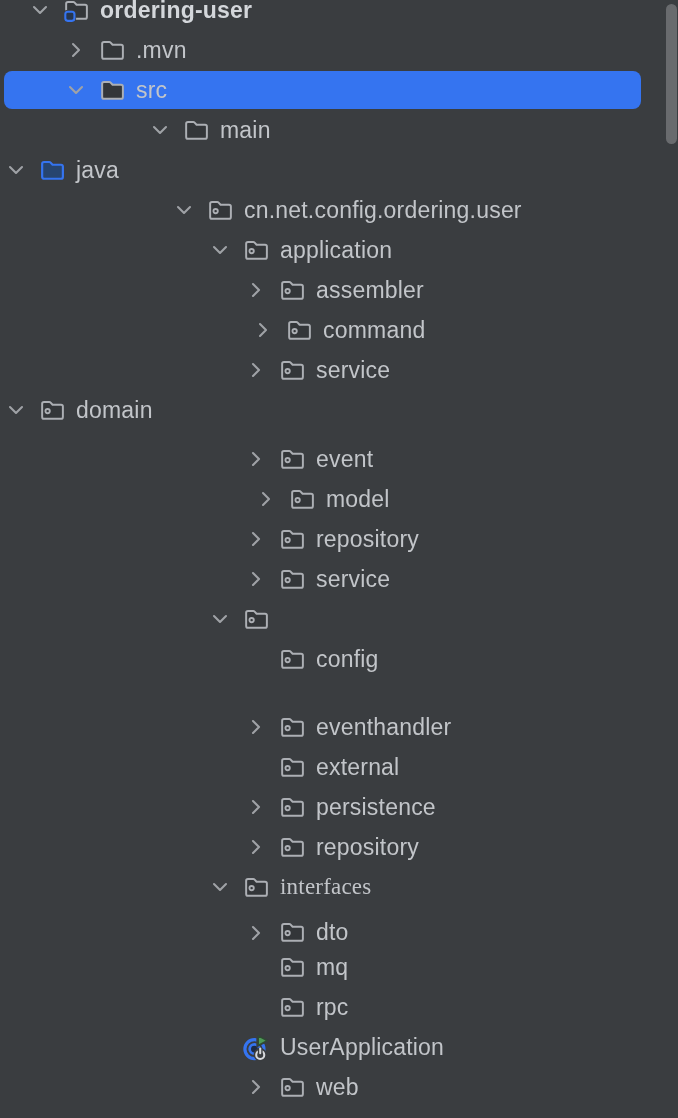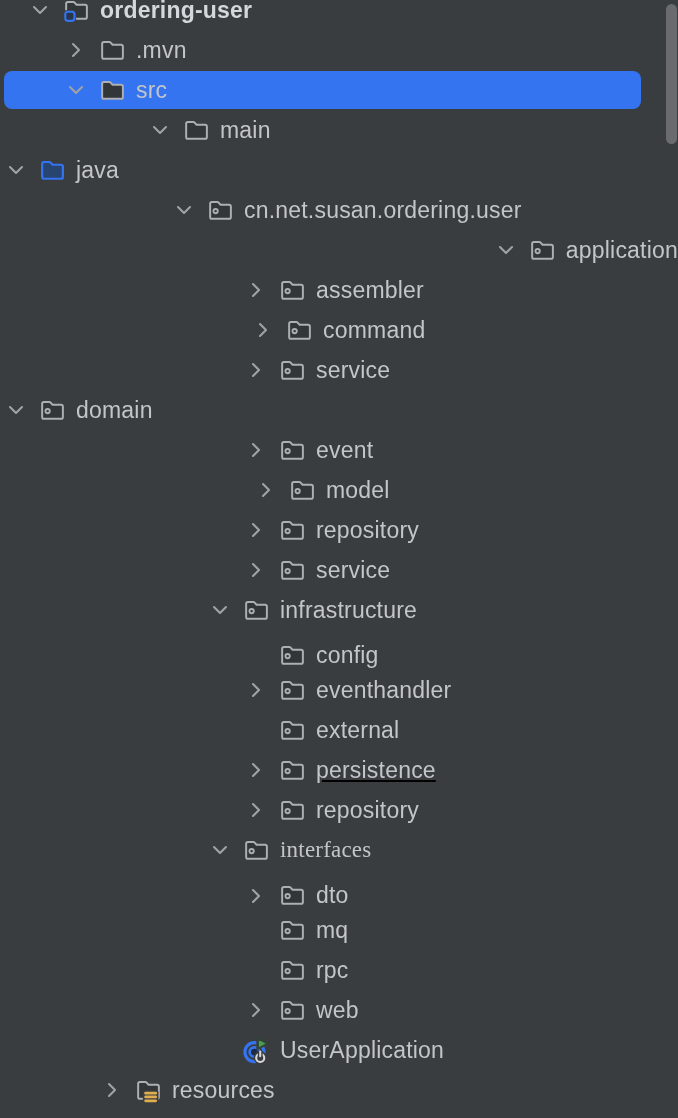--- a/index.html
+++ b/index.html
@@ -161,24 +161,24 @@
           <svg width="26" height="26" viewBox="0 0 26 26">
             <polyline points="7,10 13,16 19,10" style="fill:none;stroke:#9FA2A6;stroke-width:2.1;stroke-linecap:round;stroke-linejoin:round"></polyline>
           </svg>
         </span>
         <span class="icon">
           <svg width="29" height="29" viewBox="0 0 28 28">
             <path d="M4 7.6 C4 6.6 4.8 5.8 5.8 5.8 h5 c0.52 0 1.02 0.22 1.37 0.6 l1.9 2.05 h8.15 c1 0 1.8 0.8 1.8 1.8 v9.95 c0 1 -0.8 1.8 -1.8 1.8 h-16.4 c-1 0 -1.8 -0.8 -1.8 -1.8 Z" style="fill:#333639;stroke:#ACAFB4;stroke-width:1.9;stroke-linejoin:round"></path>
             <circle cx="9.3" cy="14.6" r="2.1" style="fill:none;stroke:#ACAFB4;stroke-width:1.8"></circle>
           </svg>
         </span>
-        <span class="label">cn.net.susan.ordering.user</span>
-      </div>
-    </div>
-    <div class="row" style="padding-left: 204px; justify-content: flex-end;">
+        <span class="label">cn.net.config.ordering.user</span>
+      </div>
+    </div>
+    <div class="row" style="padding-left: 204px;">
       <div class="row-content">
         <span class="chevron">
           <svg width="26" height="26" viewBox="0 0 26 26">
             <polyline points="7,10 13,16 19,10" style="fill:none;stroke:#9FA2A6;stroke-width:2.1;stroke-linecap:round;stroke-linejoin:round"></polyline>
           </svg>
         </span>
         <span class="icon">
           <svg width="29" height="29" viewBox="0 0 28 28">
             <path d="M4 7.6 C4 6.6 4.8 5.8 5.8 5.8 h5 c0.52 0 1.02 0.22 1.37 0.6 l1.9 2.05 h8.15 c1 0 1.8 0.8 1.8 1.8 v9.95 c0 1 -0.8 1.8 -1.8 1.8 h-16.4 c-1 0 -1.8 -0.8 -1.8 -1.8 Z" style="fill:#333639;stroke:#ACAFB4;stroke-width:1.9;stroke-linejoin:round"></path>
             <circle cx="9.3" cy="14.6" r="2.1" style="fill:none;stroke:#ACAFB4;stroke-width:1.8"></circle>
@@ -244,21 +244,21 @@
         </span>
         <span class="icon">
           <svg width="29" height="29" viewBox="0 0 28 28">
             <path d="M4 7.6 C4 6.6 4.8 5.8 5.8 5.8 h5 c0.52 0 1.02 0.22 1.37 0.6 l1.9 2.05 h8.15 c1 0 1.8 0.8 1.8 1.8 v9.95 c0 1 -0.8 1.8 -1.8 1.8 h-16.4 c-1 0 -1.8 -0.8 -1.8 -1.8 Z" style="fill:#333639;stroke:#ACAFB4;stroke-width:1.9;stroke-linejoin:round"></path>
             <circle cx="9.3" cy="14.6" r="2.1" style="fill:none;stroke:#ACAFB4;stroke-width:1.8"></circle>
           </svg>
         </span>
         <span class="label">domain</span>
       </div>
     </div>
-    <div class="row" style="padding-left: 240px;">
+    <div class="row" style="padding-left: 240px; margin-top: 9px;">
       <div class="row-content">
         <span class="chevron">
           <svg width="26" height="26" viewBox="0 0 26 26">
             <polyline points="10,7 16,13 10,19" style="fill:none;stroke:#9FA2A6;stroke-width:2.1;stroke-linecap:round;stroke-linejoin:round"></polyline>
           </svg>
         </span>
         <span class="icon">
           <svg width="29" height="29" viewBox="0 0 28 28">
             <path d="M4 7.6 C4 6.6 4.8 5.8 5.8 5.8 h5 c0.52 0 1.02 0.22 1.37 0.6 l1.9 2.05 h8.15 c1 0 1.8 0.8 1.8 1.8 v9.95 c0 1 -0.8 1.8 -1.8 1.8 h-16.4 c-1 0 -1.8 -0.8 -1.8 -1.8 Z" style="fill:#333639;stroke:#ACAFB4;stroke-width:1.9;stroke-linejoin:round"></path>
             <circle cx="9.3" cy="14.6" r="2.1" style="fill:none;stroke:#ACAFB4;stroke-width:1.8"></circle>
@@ -321,185 +321,184 @@
           <svg width="26" height="26" viewBox="0 0 26 26">
             <polyline points="7,10 13,16 19,10" style="fill:none;stroke:#9FA2A6;stroke-width:2.1;stroke-linecap:round;stroke-linejoin:round"></polyline>
           </svg>
         </span>
         <span class="icon">
           <svg width="29" height="29" viewBox="0 0 28 28">
             <path d="M4 7.6 C4 6.6 4.8 5.8 5.8 5.8 h5 c0.52 0 1.02 0.22 1.37 0.6 l1.9 2.05 h8.15 c1 0 1.8 0.8 1.8 1.8 v9.95 c0 1 -0.8 1.8 -1.8 1.8 h-16.4 c-1 0 -1.8 -0.8 -1.8 -1.8 Z" style="fill:#333639;stroke:#ACAFB4;stroke-width:1.9;stroke-linejoin:round"></path>
             <circle cx="9.3" cy="14.6" r="2.1" style="fill:none;stroke:#ACAFB4;stroke-width:1.8"></circle>
           </svg>
         </span>
-        <span class="label">infrastructure</span>
+      </div>
+    </div>
+    <div class="row" style="padding-left: 240px;">
+      <div class="row-content">
+        <span class="chevron"></span>
+        <span class="icon">
+          <svg width="29" height="29" viewBox="0 0 28 28">
+            <path d="M4 7.6 C4 6.6 4.8 5.8 5.8 5.8 h5 c0.52 0 1.02 0.22 1.37 0.6 l1.9 2.05 h8.15 c1 0 1.8 0.8 1.8 1.8 v9.95 c0 1 -0.8 1.8 -1.8 1.8 h-16.4 c-1 0 -1.8 -0.8 -1.8 -1.8 Z" style="fill:#333639;stroke:#ACAFB4;stroke-width:1.9;stroke-linejoin:round"></path>
+            <circle cx="9.3" cy="14.6" r="2.1" style="fill:none;stroke:#ACAFB4;stroke-width:1.8"></circle>
+          </svg>
+        </span>
+        <span class="label">config</span>
+      </div>
+    </div>
+    <div class="row" style="padding-left: 240px; margin-top: 28px;">
+      <div class="row-content">
+        <span class="chevron">
+          <svg width="26" height="26" viewBox="0 0 26 26">
+            <polyline points="10,7 16,13 10,19" style="fill:none;stroke:#9FA2A6;stroke-width:2.1;stroke-linecap:round;stroke-linejoin:round"></polyline>
+          </svg>
+        </span>
+        <span class="icon">
+          <svg width="29" height="29" viewBox="0 0 28 28">
+            <path d="M4 7.6 C4 6.6 4.8 5.8 5.8 5.8 h5 c0.52 0 1.02 0.22 1.37 0.6 l1.9 2.05 h8.15 c1 0 1.8 0.8 1.8 1.8 v9.95 c0 1 -0.8 1.8 -1.8 1.8 h-16.4 c-1 0 -1.8 -0.8 -1.8 -1.8 Z" style="fill:#333639;stroke:#ACAFB4;stroke-width:1.9;stroke-linejoin:round"></path>
+            <circle cx="9.3" cy="14.6" r="2.1" style="fill:none;stroke:#ACAFB4;stroke-width:1.8"></circle>
+          </svg>
+        </span>
+        <span class="label">eventhandler</span>
+      </div>
+    </div>
+    <div class="row" style="padding-left: 240px;">
+      <div class="row-content">
+        <span class="chevron"></span>
+        <span class="icon">
+          <svg width="29" height="29" viewBox="0 0 28 28">
+            <path d="M4 7.6 C4 6.6 4.8 5.8 5.8 5.8 h5 c0.52 0 1.02 0.22 1.37 0.6 l1.9 2.05 h8.15 c1 0 1.8 0.8 1.8 1.8 v9.95 c0 1 -0.8 1.8 -1.8 1.8 h-16.4 c-1 0 -1.8 -0.8 -1.8 -1.8 Z" style="fill:#333639;stroke:#ACAFB4;stroke-width:1.9;stroke-linejoin:round"></path>
+            <circle cx="9.3" cy="14.6" r="2.1" style="fill:none;stroke:#ACAFB4;stroke-width:1.8"></circle>
+          </svg>
+        </span>
+        <span class="label">external</span>
+      </div>
+    </div>
+    <div class="row" style="padding-left: 240px;">
+      <div class="row-content">
+        <span class="chevron">
+          <svg width="26" height="26" viewBox="0 0 26 26">
+            <polyline points="10,7 16,13 10,19" style="fill:none;stroke:#9FA2A6;stroke-width:2.1;stroke-linecap:round;stroke-linejoin:round"></polyline>
+          </svg>
+        </span>
+        <span class="icon">
+          <svg width="29" height="29" viewBox="0 0 28 28">
+            <path d="M4 7.6 C4 6.6 4.8 5.8 5.8 5.8 h5 c0.52 0 1.02 0.22 1.37 0.6 l1.9 2.05 h8.15 c1 0 1.8 0.8 1.8 1.8 v9.95 c0 1 -0.8 1.8 -1.8 1.8 h-16.4 c-1 0 -1.8 -0.8 -1.8 -1.8 Z" style="fill:#333639;stroke:#ACAFB4;stroke-width:1.9;stroke-linejoin:round"></path>
+            <circle cx="9.3" cy="14.6" r="2.1" style="fill:none;stroke:#ACAFB4;stroke-width:1.8"></circle>
+          </svg>
+        </span>
+        <span class="label">persistence</span>
+      </div>
+    </div>
+    <div class="row" style="padding-left: 240px;">
+      <div class="row-content">
+        <span class="chevron">
+          <svg width="26" height="26" viewBox="0 0 26 26">
+            <polyline points="10,7 16,13 10,19" style="fill:none;stroke:#9FA2A6;stroke-width:2.1;stroke-linecap:round;stroke-linejoin:round"></polyline>
+          </svg>
+        </span>
+        <span class="icon">
+          <svg width="29" height="29" viewBox="0 0 28 28">
+            <path d="M4 7.6 C4 6.6 4.8 5.8 5.8 5.8 h5 c0.52 0 1.02 0.22 1.37 0.6 l1.9 2.05 h8.15 c1 0 1.8 0.8 1.8 1.8 v9.95 c0 1 -0.8 1.8 -1.8 1.8 h-16.4 c-1 0 -1.8 -0.8 -1.8 -1.8 Z" style="fill:#333639;stroke:#ACAFB4;stroke-width:1.9;stroke-linejoin:round"></path>
+            <circle cx="9.3" cy="14.6" r="2.1" style="fill:none;stroke:#ACAFB4;stroke-width:1.8"></circle>
+          </svg>
+        </span>
+        <span class="label">repository</span>
+      </div>
+    </div>
+    <div class="row" style="padding-left: 204px; font-family: Liberation Serif, serif;">
+      <div class="row-content">
+        <span class="chevron">
+          <svg width="26" height="26" viewBox="0 0 26 26">
+            <polyline points="7,10 13,16 19,10" style="fill:none;stroke:#9FA2A6;stroke-width:2.1;stroke-linecap:round;stroke-linejoin:round"></polyline>
+          </svg>
+        </span>
+        <span class="icon">
+          <svg width="29" height="29" viewBox="0 0 28 28">
+            <path d="M4 7.6 C4 6.6 4.8 5.8 5.8 5.8 h5 c0.52 0 1.02 0.22 1.37 0.6 l1.9 2.05 h8.15 c1 0 1.8 0.8 1.8 1.8 v9.95 c0 1 -0.8 1.8 -1.8 1.8 h-16.4 c-1 0 -1.8 -0.8 -1.8 -1.8 Z" style="fill:#333639;stroke:#ACAFB4;stroke-width:1.9;stroke-linejoin:round"></path>
+            <circle cx="9.3" cy="14.6" r="2.1" style="fill:none;stroke:#ACAFB4;stroke-width:1.8"></circle>
+          </svg>
+        </span>
+        <span class="label">interfaces</span>
       </div>
     </div>
     <div class="row" style="padding-left: 240px; align-items: flex-end;">
       <div class="row-content">
+        <span class="chevron">
+          <svg width="26" height="26" viewBox="0 0 26 26">
+            <polyline points="10,7 16,13 10,19" style="fill:none;stroke:#9FA2A6;stroke-width:2.1;stroke-linecap:round;stroke-linejoin:round"></polyline>
+          </svg>
+        </span>
+        <span class="icon">
+          <svg width="29" height="29" viewBox="0 0 28 28">
+            <path d="M4 7.6 C4 6.6 4.8 5.8 5.8 5.8 h5 c0.52 0 1.02 0.22 1.37 0.6 l1.9 2.05 h8.15 c1 0 1.8 0.8 1.8 1.8 v9.95 c0 1 -0.8 1.8 -1.8 1.8 h-16.4 c-1 0 -1.8 -0.8 -1.8 -1.8 Z" style="fill:#333639;stroke:#ACAFB4;stroke-width:1.9;stroke-linejoin:round"></path>
+            <circle cx="9.3" cy="14.6" r="2.1" style="fill:none;stroke:#ACAFB4;stroke-width:1.8"></circle>
+          </svg>
+        </span>
+        <span class="label">dto</span>
+      </div>
+    </div>
+    <div class="row" style="padding-left: 240px;">
+      <div class="row-content">
         <span class="chevron"></span>
         <span class="icon">
           <svg width="29" height="29" viewBox="0 0 28 28">
             <path d="M4 7.6 C4 6.6 4.8 5.8 5.8 5.8 h5 c0.52 0 1.02 0.22 1.37 0.6 l1.9 2.05 h8.15 c1 0 1.8 0.8 1.8 1.8 v9.95 c0 1 -0.8 1.8 -1.8 1.8 h-16.4 c-1 0 -1.8 -0.8 -1.8 -1.8 Z" style="fill:#333639;stroke:#ACAFB4;stroke-width:1.9;stroke-linejoin:round"></path>
             <circle cx="9.3" cy="14.6" r="2.1" style="fill:none;stroke:#ACAFB4;stroke-width:1.8"></circle>
           </svg>
         </span>
-        <span class="label">config</span>
-      </div>
-    </div>
-    <div class="row" style="padding-left: 240px;">
-      <div class="row-content">
-        <span class="chevron">
-          <svg width="26" height="26" viewBox="0 0 26 26">
-            <polyline points="10,7 16,13 10,19" style="fill:none;stroke:#9FA2A6;stroke-width:2.1;stroke-linecap:round;stroke-linejoin:round"></polyline>
-          </svg>
-        </span>
-        <span class="icon">
-          <svg width="29" height="29" viewBox="0 0 28 28">
-            <path d="M4 7.6 C4 6.6 4.8 5.8 5.8 5.8 h5 c0.52 0 1.02 0.22 1.37 0.6 l1.9 2.05 h8.15 c1 0 1.8 0.8 1.8 1.8 v9.95 c0 1 -0.8 1.8 -1.8 1.8 h-16.4 c-1 0 -1.8 -0.8 -1.8 -1.8 Z" style="fill:#333639;stroke:#ACAFB4;stroke-width:1.9;stroke-linejoin:round"></path>
-            <circle cx="9.3" cy="14.6" r="2.1" style="fill:none;stroke:#ACAFB4;stroke-width:1.8"></circle>
-          </svg>
-        </span>
-        <span class="label">eventhandler</span>
+        <span class="label">mq</span>
       </div>
     </div>
     <div class="row" style="padding-left: 240px;">
       <div class="row-content">
         <span class="chevron"></span>
         <span class="icon">
           <svg width="29" height="29" viewBox="0 0 28 28">
             <path d="M4 7.6 C4 6.6 4.8 5.8 5.8 5.8 h5 c0.52 0 1.02 0.22 1.37 0.6 l1.9 2.05 h8.15 c1 0 1.8 0.8 1.8 1.8 v9.95 c0 1 -0.8 1.8 -1.8 1.8 h-16.4 c-1 0 -1.8 -0.8 -1.8 -1.8 Z" style="fill:#333639;stroke:#ACAFB4;stroke-width:1.9;stroke-linejoin:round"></path>
             <circle cx="9.3" cy="14.6" r="2.1" style="fill:none;stroke:#ACAFB4;stroke-width:1.8"></circle>
           </svg>
         </span>
-        <span class="label">external</span>
-      </div>
-    </div>
-    <div class="row" style="padding-left: 240px; text-decoration: underline;">
-      <div class="row-content">
-        <span class="chevron">
-          <svg width="26" height="26" viewBox="0 0 26 26">
-            <polyline points="10,7 16,13 10,19" style="fill:none;stroke:#9FA2A6;stroke-width:2.1;stroke-linecap:round;stroke-linejoin:round"></polyline>
-          </svg>
-        </span>
-        <span class="icon">
-          <svg width="29" height="29" viewBox="0 0 28 28">
-            <path d="M4 7.6 C4 6.6 4.8 5.8 5.8 5.8 h5 c0.52 0 1.02 0.22 1.37 0.6 l1.9 2.05 h8.15 c1 0 1.8 0.8 1.8 1.8 v9.95 c0 1 -0.8 1.8 -1.8 1.8 h-16.4 c-1 0 -1.8 -0.8 -1.8 -1.8 Z" style="fill:#333639;stroke:#ACAFB4;stroke-width:1.9;stroke-linejoin:round"></path>
-            <circle cx="9.3" cy="14.6" r="2.1" style="fill:none;stroke:#ACAFB4;stroke-width:1.8"></circle>
-          </svg>
-        </span>
-        <span class="label">persistence</span>
-      </div>
-    </div>
-    <div class="row" style="padding-left: 240px;">
-      <div class="row-content">
-        <span class="chevron">
-          <svg width="26" height="26" viewBox="0 0 26 26">
-            <polyline points="10,7 16,13 10,19" style="fill:none;stroke:#9FA2A6;stroke-width:2.1;stroke-linecap:round;stroke-linejoin:round"></polyline>
-          </svg>
-        </span>
-        <span class="icon">
-          <svg width="29" height="29" viewBox="0 0 28 28">
-            <path d="M4 7.6 C4 6.6 4.8 5.8 5.8 5.8 h5 c0.52 0 1.02 0.22 1.37 0.6 l1.9 2.05 h8.15 c1 0 1.8 0.8 1.8 1.8 v9.95 c0 1 -0.8 1.8 -1.8 1.8 h-16.4 c-1 0 -1.8 -0.8 -1.8 -1.8 Z" style="fill:#333639;stroke:#ACAFB4;stroke-width:1.9;stroke-linejoin:round"></path>
-            <circle cx="9.3" cy="14.6" r="2.1" style="fill:none;stroke:#ACAFB4;stroke-width:1.8"></circle>
-          </svg>
-        </span>
-        <span class="label">repository</span>
-      </div>
-    </div>
-    <div class="row" style="padding-left: 204px; font-family: Liberation Serif, serif;">
-      <div class="row-content">
-        <span class="chevron">
-          <svg width="26" height="26" viewBox="0 0 26 26">
-            <polyline points="7,10 13,16 19,10" style="fill:none;stroke:#9FA2A6;stroke-width:2.1;stroke-linecap:round;stroke-linejoin:round"></polyline>
-          </svg>
-        </span>
-        <span class="icon">
-          <svg width="29" height="29" viewBox="0 0 28 28">
-            <path d="M4 7.6 C4 6.6 4.8 5.8 5.8 5.8 h5 c0.52 0 1.02 0.22 1.37 0.6 l1.9 2.05 h8.15 c1 0 1.8 0.8 1.8 1.8 v9.95 c0 1 -0.8 1.8 -1.8 1.8 h-16.4 c-1 0 -1.8 -0.8 -1.8 -1.8 Z" style="fill:#333639;stroke:#ACAFB4;stroke-width:1.9;stroke-linejoin:round"></path>
-            <circle cx="9.3" cy="14.6" r="2.1" style="fill:none;stroke:#ACAFB4;stroke-width:1.8"></circle>
-          </svg>
-        </span>
-        <span class="label">interfaces</span>
-      </div>
-    </div>
-    <div class="row" style="padding-left: 240px; align-items: flex-end;">
-      <div class="row-content">
-        <span class="chevron">
-          <svg width="26" height="26" viewBox="0 0 26 26">
-            <polyline points="10,7 16,13 10,19" style="fill:none;stroke:#9FA2A6;stroke-width:2.1;stroke-linecap:round;stroke-linejoin:round"></polyline>
-          </svg>
-        </span>
-        <span class="icon">
-          <svg width="29" height="29" viewBox="0 0 28 28">
-            <path d="M4 7.6 C4 6.6 4.8 5.8 5.8 5.8 h5 c0.52 0 1.02 0.22 1.37 0.6 l1.9 2.05 h8.15 c1 0 1.8 0.8 1.8 1.8 v9.95 c0 1 -0.8 1.8 -1.8 1.8 h-16.4 c-1 0 -1.8 -0.8 -1.8 -1.8 Z" style="fill:#333639;stroke:#ACAFB4;stroke-width:1.9;stroke-linejoin:round"></path>
-            <circle cx="9.3" cy="14.6" r="2.1" style="fill:none;stroke:#ACAFB4;stroke-width:1.8"></circle>
-          </svg>
-        </span>
-        <span class="label">dto</span>
-      </div>
-    </div>
-    <div class="row" style="padding-left: 240px;">
-      <div class="row-content">
-        <span class="chevron"></span>
-        <span class="icon">
-          <svg width="29" height="29" viewBox="0 0 28 28">
-            <path d="M4 7.6 C4 6.6 4.8 5.8 5.8 5.8 h5 c0.52 0 1.02 0.22 1.37 0.6 l1.9 2.05 h8.15 c1 0 1.8 0.8 1.8 1.8 v9.95 c0 1 -0.8 1.8 -1.8 1.8 h-16.4 c-1 0 -1.8 -0.8 -1.8 -1.8 Z" style="fill:#333639;stroke:#ACAFB4;stroke-width:1.9;stroke-linejoin:round"></path>
-            <circle cx="9.3" cy="14.6" r="2.1" style="fill:none;stroke:#ACAFB4;stroke-width:1.8"></circle>
-          </svg>
-        </span>
-        <span class="label">mq</span>
-      </div>
-    </div>
-    <div class="row" style="padding-left: 240px;">
-      <div class="row-content">
-        <span class="chevron"></span>
-        <span class="icon">
-          <svg width="29" height="29" viewBox="0 0 28 28">
-            <path d="M4 7.6 C4 6.6 4.8 5.8 5.8 5.8 h5 c0.52 0 1.02 0.22 1.37 0.6 l1.9 2.05 h8.15 c1 0 1.8 0.8 1.8 1.8 v9.95 c0 1 -0.8 1.8 -1.8 1.8 h-16.4 c-1 0 -1.8 -0.8 -1.8 -1.8 Z" style="fill:#333639;stroke:#ACAFB4;stroke-width:1.9;stroke-linejoin:round"></path>
-            <circle cx="9.3" cy="14.6" r="2.1" style="fill:none;stroke:#ACAFB4;stroke-width:1.8"></circle>
-          </svg>
-        </span>
         <span class="label">rpc</span>
-      </div>
-    </div>
-    <div class="row" style="padding-left: 240px;">
-      <div class="row-content">
-        <span class="chevron">
-          <svg width="26" height="26" viewBox="0 0 26 26">
-            <polyline points="10,7 16,13 10,19" style="fill:none;stroke:#9FA2A6;stroke-width:2.1;stroke-linecap:round;stroke-linejoin:round"></polyline>
-          </svg>
-        </span>
-        <span class="icon">
-          <svg width="29" height="29" viewBox="0 0 28 28">
-            <path d="M4 7.6 C4 6.6 4.8 5.8 5.8 5.8 h5 c0.52 0 1.02 0.22 1.37 0.6 l1.9 2.05 h8.15 c1 0 1.8 0.8 1.8 1.8 v9.95 c0 1 -0.8 1.8 -1.8 1.8 h-16.4 c-1 0 -1.8 -0.8 -1.8 -1.8 Z" style="fill:#333639;stroke:#ACAFB4;stroke-width:1.9;stroke-linejoin:round"></path>
-            <circle cx="9.3" cy="14.6" r="2.1" style="fill:none;stroke:#ACAFB4;stroke-width:1.8"></circle>
-          </svg>
-        </span>
-        <span class="label">web</span>
       </div>
     </div>
     <div class="row" style="padding-left: 204px;">
       <div class="row-content">
         <span class="chevron"></span>
         <span class="icon">
           <svg width="29" height="29" viewBox="0 0 28 28">
             <circle cx="12" cy="15.5" r="9.2" style="fill:none;stroke:#3574F0;stroke-width:3.1"></circle>
             <circle cx="12" cy="15.5" r="4.6" style="fill:#1C2A47;stroke:#3574F0;stroke-width:2.6"></circle>
             <path d="M13.8 0.6 L26.6 7.4 L13.8 14.2 Z" style="fill:#3A3D40"></path>
             <path d="M15.7 2.8 L24.2 7.4 L15.7 12 Z" style="fill:#4E9B57;stroke:#2F4A33;stroke-width:1.4;stroke-linejoin:round"></path>
             <circle cx="17.6" cy="20.9" r="6.4" style="fill:#3A3D40"></circle>
             <circle cx="17.6" cy="21.2" r="3.9" style="fill:none;stroke:#D7D9DC;stroke-width:2"></circle>
             <line x1="17.6" y1="14.2" x2="17.6" y2="19.8" style="stroke:#3A3D40;stroke-width:4.6"></line>
             <line x1="17.6" y1="14.9" x2="17.6" y2="19.6" style="stroke:#D7D9DC;stroke-width:2;stroke-linecap:round"></line>
           </svg>
         </span>
         <span class="label">UserApplication</span>
       </div>
     </div>
+    <div class="row" style="padding-left: 240px;">
+      <div class="row-content">
+        <span class="chevron">
+          <svg width="26" height="26" viewBox="0 0 26 26">
+            <polyline points="10,7 16,13 10,19" style="fill:none;stroke:#9FA2A6;stroke-width:2.1;stroke-linecap:round;stroke-linejoin:round"></polyline>
+          </svg>
+        </span>
+        <span class="icon">
+          <svg width="29" height="29" viewBox="0 0 28 28">
+            <path d="M4 7.6 C4 6.6 4.8 5.8 5.8 5.8 h5 c0.52 0 1.02 0.22 1.37 0.6 l1.9 2.05 h8.15 c1 0 1.8 0.8 1.8 1.8 v9.95 c0 1 -0.8 1.8 -1.8 1.8 h-16.4 c-1 0 -1.8 -0.8 -1.8 -1.8 Z" style="fill:#333639;stroke:#ACAFB4;stroke-width:1.9;stroke-linejoin:round"></path>
+            <circle cx="9.3" cy="14.6" r="2.1" style="fill:none;stroke:#ACAFB4;stroke-width:1.8"></circle>
+          </svg>
+        </span>
+        <span class="label">web</span>
+      </div>
+    </div>
     <div class="row" style="padding-left: 96px;">
       <div class="row-content">
         <span class="chevron">
           <svg width="26" height="26" viewBox="0 0 26 26">
             <polyline points="10,7 16,13 10,19" style="fill:none;stroke:#9FA2A6;stroke-width:2.1;stroke-linecap:round;stroke-linejoin:round"></polyline>
           </svg>
         </span>
         <span class="icon">
           <svg width="29" height="29" viewBox="0 0 28 28">
             <path d="M4 7.6 C4 6.6 4.8 5.8 5.8 5.8 h5 c0.52 0 1.02 0.22 1.37 0.6 l1.9 2.05 h8.15 c1 0 1.8 0.8 1.8 1.8 v9.95 c0 1 -0.8 1.8 -1.8 1.8 h-16.4 c-1 0 -1.8 -0.8 -1.8 -1.8 Z" style="fill:#333639;stroke:#ACAFB4;stroke-width:1.9;stroke-linejoin:round"></path>

